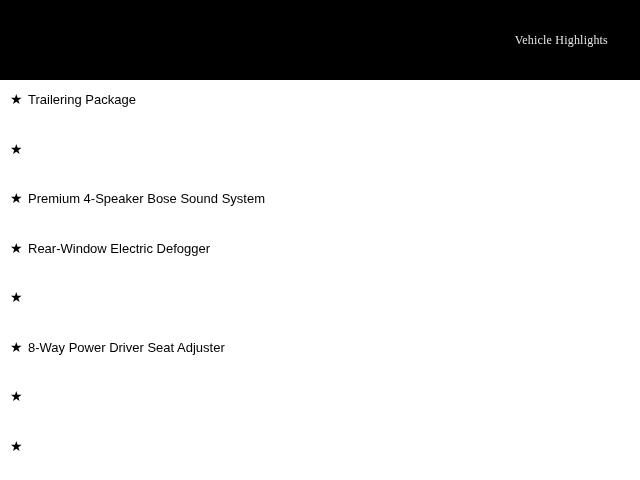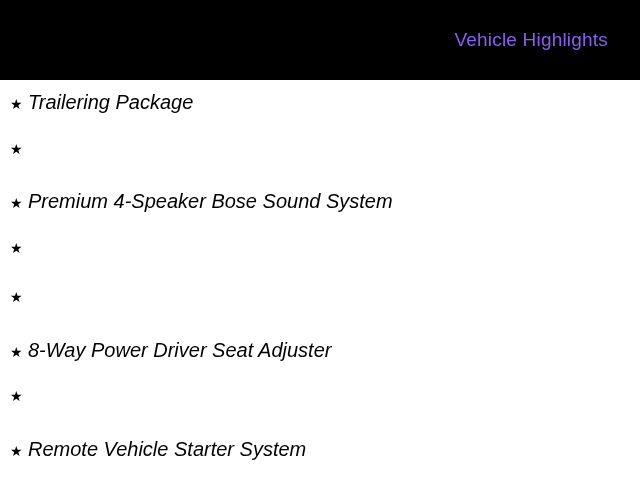--- a/index.html
+++ b/index.html
@@ -23,24 +23,25 @@
     width: 100%;
     height: 80px;
     background: #000000;
     display: flex;
     align-items: center;
     justify-content: flex-end;
     box-sizing: border-box;
     padding-right: 32px;
   }
   .header-title {
-    color: #8b5cf6;
-    font-size: 19px;
+    color: #e5e5e5;
+    font-size: 12px;
     letter-spacing: 0.2px;
     font-weight: 400;
+    font-family: Liberation Serif, serif;
   }
   .highlights-list {
     list-style: none;
     margin: 0;
     padding: 12px 0 0 0;
   }
   .highlight-item {
     display: flex;
     align-items: baseline;
     height: 49.5px;
@@ -50,24 +51,23 @@
   .bullet-star {
     width: 18px;
     flex: 0 0 18px;
     color: #000000;
     font-size: 14px;
     line-height: 1;
     text-align: left;
   }
   .item-label {
     color: #000000;
-    font-size: 20px;
+    font-size: 13px;
     line-height: 1;
     white-space: nowrap;
-    font-style: italic;
   }
 </style>
 </head>
 <body>
 
 <div class="page">
 
   <div class="header-bar">
     <div class="header-title">Vehicle Highlights</div>
   </div>
@@ -79,30 +79,30 @@
     </li>
     <li class="highlight-item">
       <span class="bullet-star">★</span>
     </li>
     <li class="highlight-item">
       <span class="bullet-star">★</span>
       <span class="item-label">Premium 4-Speaker Bose Sound System</span>
     </li>
     <li class="highlight-item">
       <span class="bullet-star">★</span>
+      <span class="item-label">Rear-Window Electric Defogger</span>
     </li>
     <li class="highlight-item">
       <span class="bullet-star">★</span>
     </li>
     <li class="highlight-item">
       <span class="bullet-star">★</span>
       <span class="item-label">8-Way Power Driver Seat Adjuster</span>
     </li>
     <li class="highlight-item">
       <span class="bullet-star">★</span>
     </li>
     <li class="highlight-item">
       <span class="bullet-star">★</span>
-      <span class="item-label">Remote Vehicle Starter System</span>
     </li>
   </ul>
 
 </div>
 
 </body></html>

